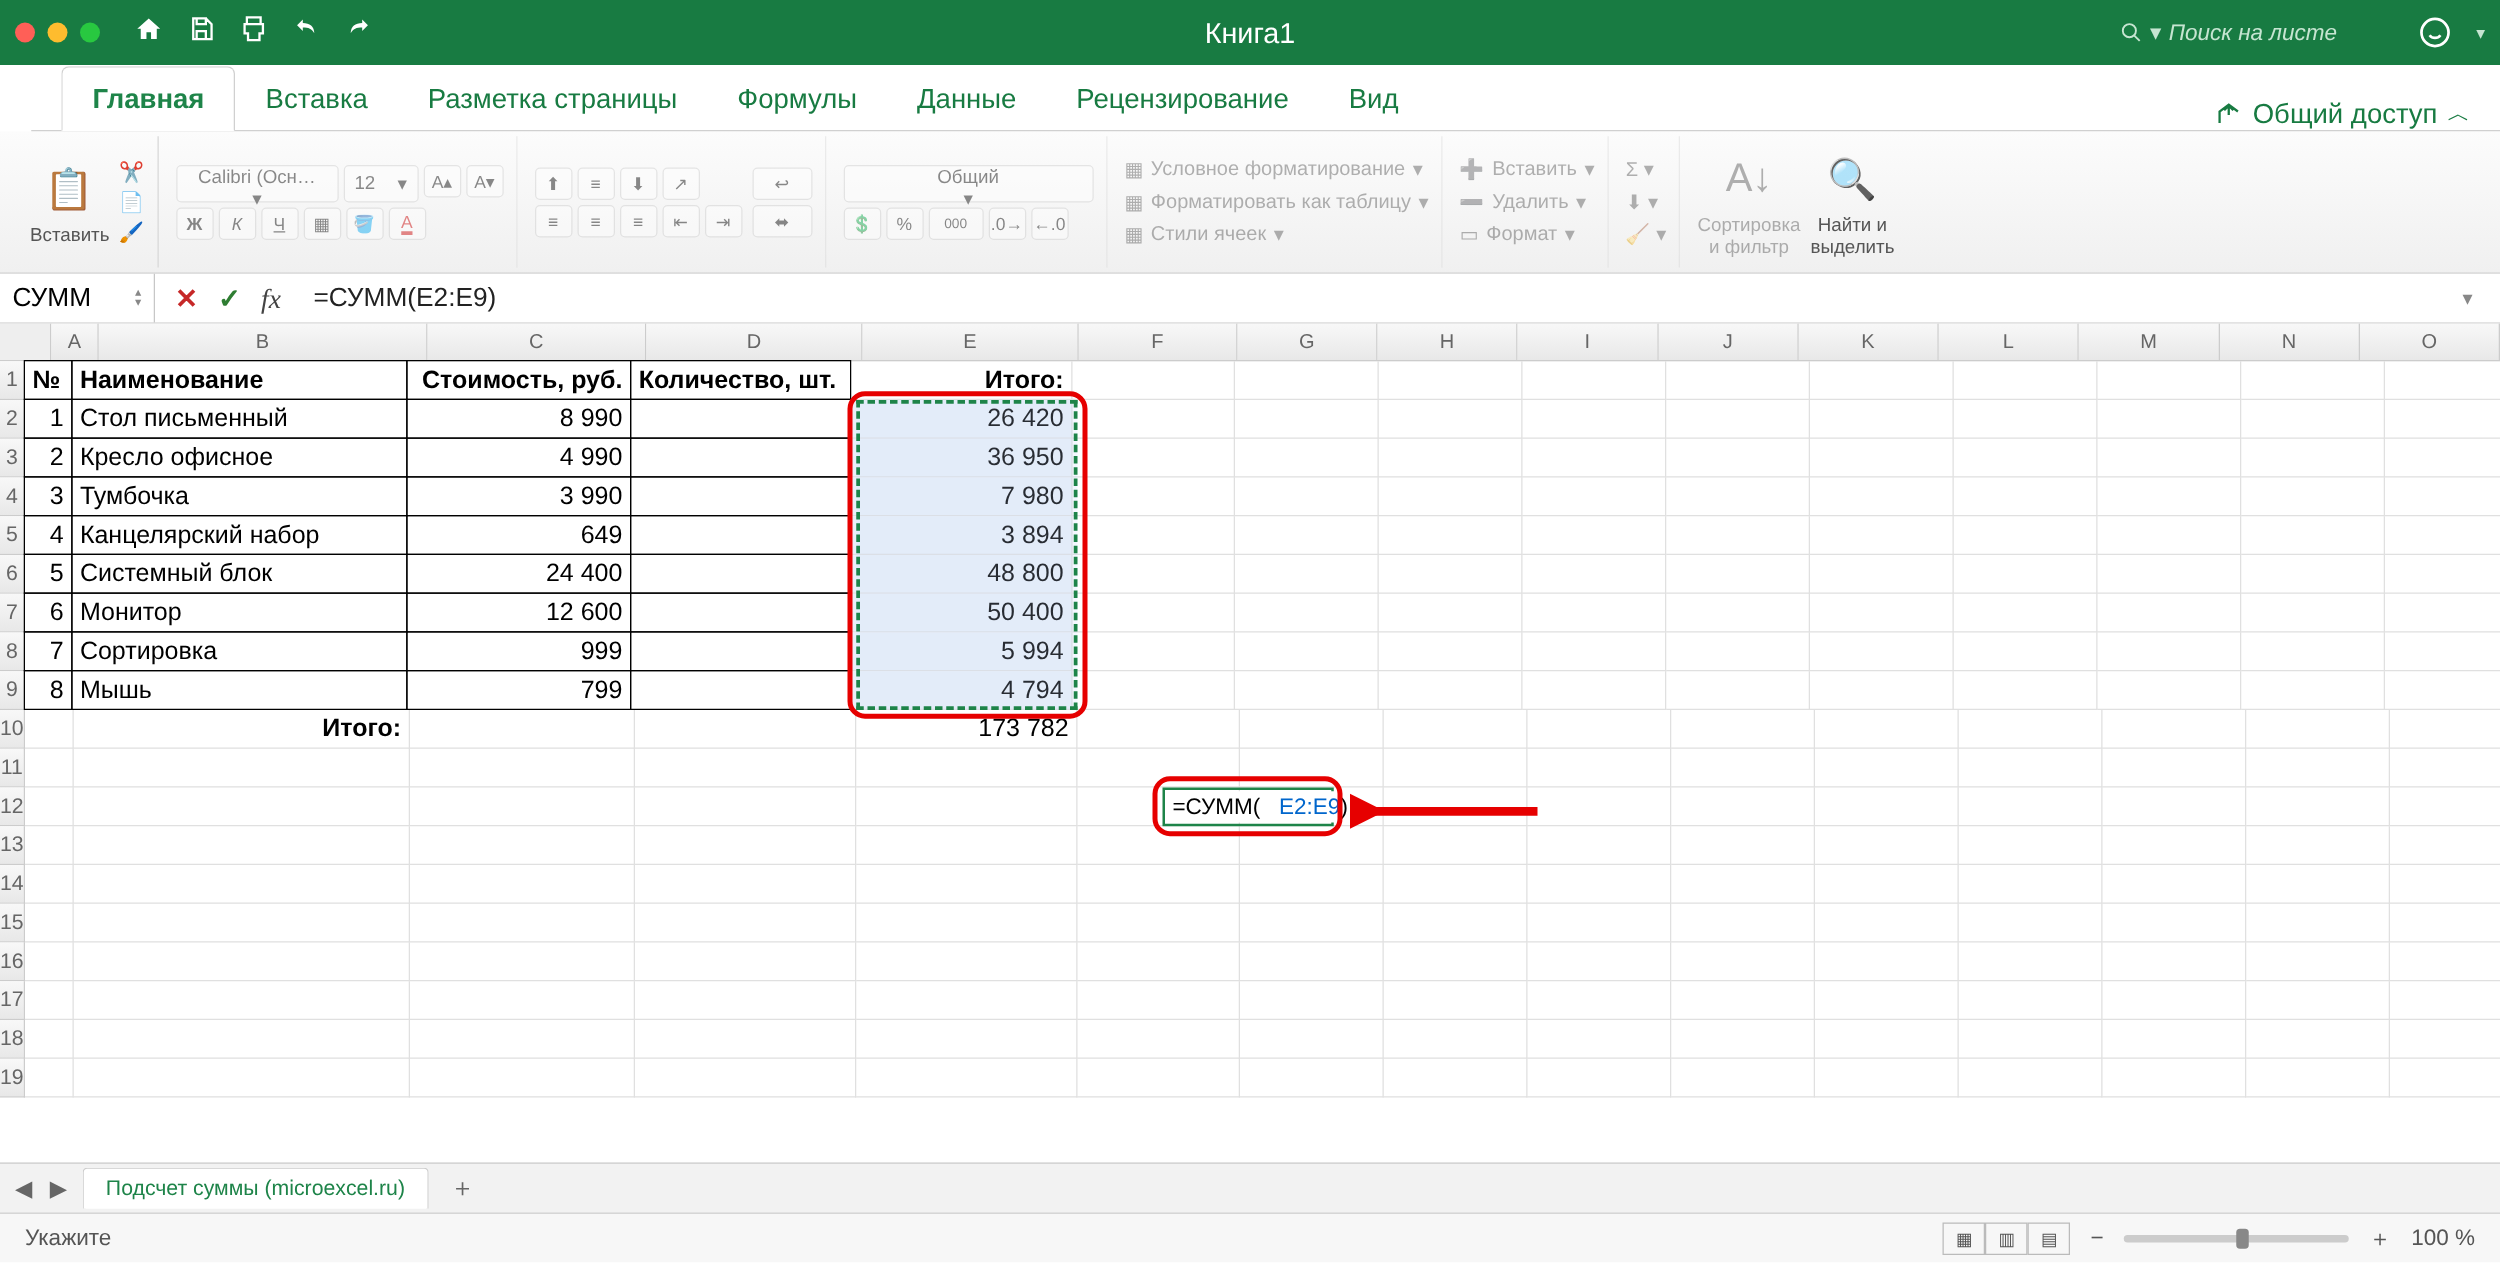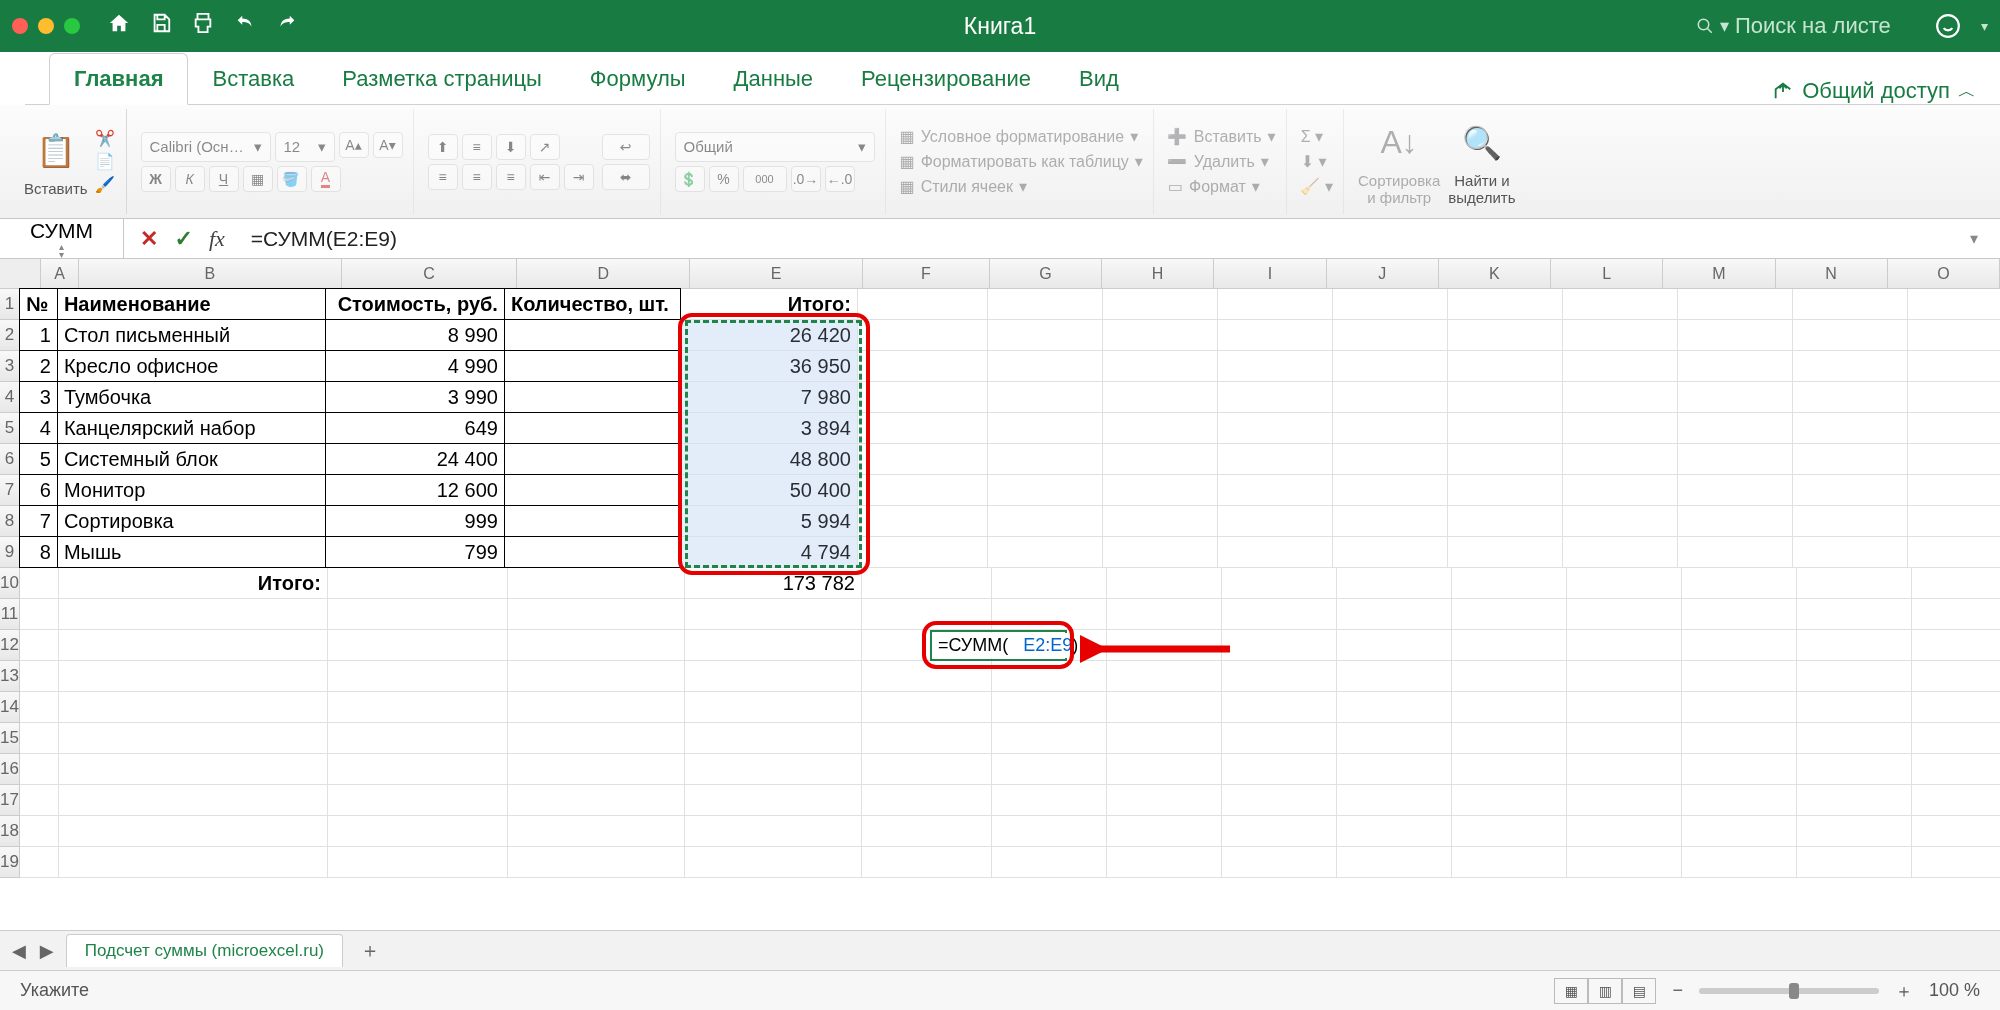--- a/index.html
+++ b/index.html
@@ -10,21 +10,21 @@
 .traffic { display: flex; gap: 10px; margin-right: 28px; }
 .traffic span { width: 16px; height: 16px; border-radius: 50%; }
 .traffic .red { background: #ff5f57; }
 .traffic .yellow { background: #febc2e; }
 .traffic .green { background: #28c840; }
 .tb-icons { display: flex; gap: 20px; align-items: center; font-size: 22px; color: #fff; }
 .tb-icons span svg { width: 22px; height: 22px; fill: #fff; }
 .tb-title { position: absolute; left: 50%; transform: translateX(-50%); font-size: 23px; font-weight: 400; }
 .tb-right { margin-left: auto; display: flex; align-items: center; gap: 20px; }
 .search-box { display: flex; align-items: center; gap: 6px; font-size: 18px; color: #c6e5d1; }
-.search-box input { background: transparent; border: none; color: #c6e5d1; font-size: 22px; width: 180px; }
+.search-box input { background: transparent; border: none; color: #c6e5d1; font-size: 18px; width: 180px; font-style: italic; }
 .search-box input::placeholder { color: #c6e5d1; }
 .smile { width: 26px; height: 26px; }
 
 
 .ribbon-tabs { background: #fff; height: 53px; display: flex; align-items: flex-end; padding: 0 24px; border-bottom: 1px solid #d0d0d0; position: relative; margin-left: 25px; }
 .tab { padding: 12px 24px; font-size: 22px; color: #1e8449; cursor: pointer; border-top-left-radius: 6px; border-top-right-radius: 6px; }
 .tab.active { background: #fff; color: #1e8449; font-weight: 600; border: 1px solid #d0d0d0; border-bottom: 1px solid #fff; margin-bottom: -1px; }
 .tab:not(.active) { color: #187b42; }
 .tabs-right { margin-left: auto; display: flex; align-items: center; color: #187b42; font-size: 22px; gap: 8px; }
 .tabs-right .chev { font-size: 18px; }
@@ -32,28 +32,28 @@
 
 .ribbon { background: linear-gradient(#fcfcfc, #f0f0f0); height: 114px; display: flex; align-items: center; padding: 4px 14px; border-bottom: 1px solid #c7c7c7; gap: 4px; }
 .rgroup { display: flex; align-items: center; height: 100%; padding: 0 10px; border-right: 1px solid #d8d8d8; gap: 8px; }
 .rgroup:last-child { border-right: none; }
 .ribbon .disabled { opacity: 0.45; }
 .big-btn { display: flex; flex-direction: column; align-items: center; gap: 4px; font-size: 15px; color: #555; }
 .big-btn .ico { width: 40px; height: 50px; display: flex; align-items: center; justify-content: center; font-size: 32px; }
 .small-btn { width: 30px; height: 26px; border: 1px solid #ccc; border-radius: 4px; display: flex; align-items: center; justify-content: center; font-size: 14px; background: #fff; }
 .btn-stack { display: flex; flex-direction: column; gap: 4px; }
 .btn-row { display: flex; gap: 4px; }
-.font-select { height: 30px; border: 1px solid #ccc; border-radius: 4px; padding: 0 8px; font-size: 15px; display: flex; align-items: center; background: #fff; min-width: 130px; justify-content: space-between; }
+.font-select { height: 30px; border: 1px solid #ccc; border-radius: 4px; padding: 0 8px; font-size: 15px; display: flex; align-items: center; background: #fff; min-width: 130px; justify-content: space-between; flex-direction: column; }
 .size-select { height: 30px; border: 1px solid #ccc; border-radius: 4px; padding: 0 8px; font-size: 15px; display: flex; align-items: center; background: #fff; width: 60px; justify-content: space-between; }
 .menu-stack { display: flex; flex-direction: column; gap: 6px; }
 .menu-item { display: flex; align-items: center; gap: 6px; font-size: 16px; color: #555; white-space: nowrap; }
 
 
 .formula-bar { height: 40px; display: flex; align-items: center; border-bottom: 1px solid #c7c7c7; background: #fff; }
-.name-box { width: 124px; border-right: 1px solid #c7c7c7; height: 100%; display: flex; align-items: center; padding: 0 10px; font-size: 21px; font-weight: 500; justify-content: space-between; flex-direction: column; }
+.name-box { width: 124px; border-right: 1px solid #c7c7c7; height: 100%; display: flex; align-items: center; padding: 0 10px; font-size: 21px; font-weight: 500; justify-content: space-between; }
 .nb-arrows { display: flex; flex-direction: column; font-size: 10px; line-height: 8px; color: #888; }
 .fb-btns { display: flex; align-items: center; gap: 16px; padding: 0 16px; }
 .fb-btns span { font-size: 22px; cursor: pointer; }
 .fb-cancel { color: #c62828; font-weight: bold; }
 .fb-confirm { color: #2e7d32; font-weight: bold; }
 .fb-fx { font-style: italic; color: #444; font-family: serif; }
 .fb-input { flex: 1; padding: 0 10px; font-size: 21px; color: #222; height: 100%; display: flex; align-items: center; }
 .fb-expand { width: 30px; color: #888; font-size: 16px; }
 
 

